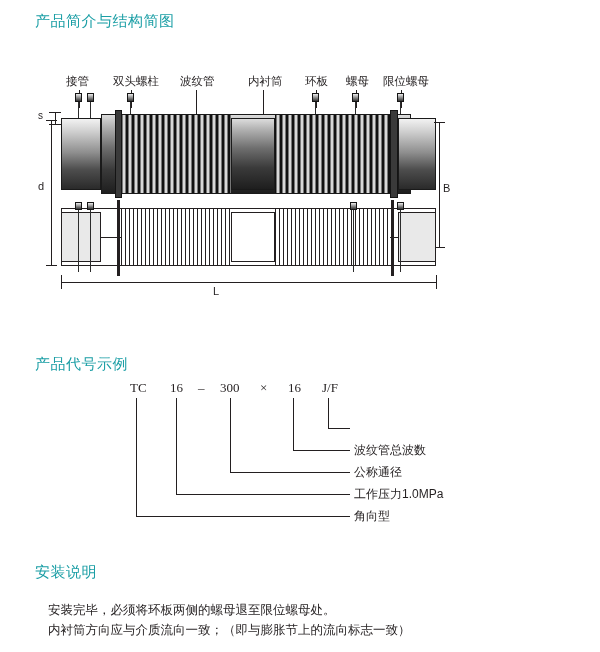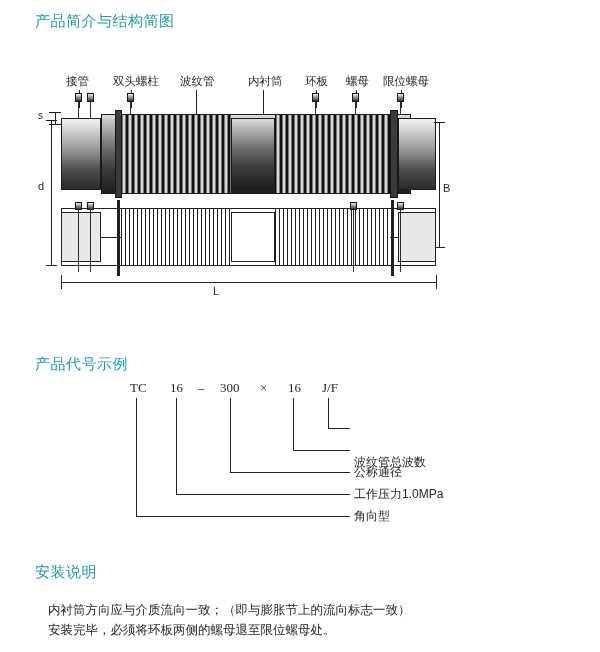--- a/index.html
+++ b/index.html
@@ -270,22 +270,22 @@
   <div class="vline" style="left:110px; top:18px; height:74px;"></div>
   <div class="vline" style="left:56px;  top:18px; height:96px;"></div>
   <div class="vline" style="left:16px;  top:18px; height:118px;"></div>
 
   <div class="hline" style="left:208px; top:48px;  width:22px;"></div>
   <div class="hline" style="left:173px; top:70px;  width:57px;"></div>
   <div class="hline" style="left:110px; top:92px;  width:120px;"></div>
   <div class="hline" style="left:56px;  top:114px; width:174px;"></div>
   <div class="hline" style="left:16px;  top:136px; width:214px;"></div>
 
-  <div class="code-desc" style="left:234px; top:62px;margin-top:12px;">波纹管总波数</div>
+  <div class="code-desc" style="left:234px; top:62px;">波纹管总波数</div>
   <div class="code-desc" style="left:234px; top:84px;">公称通径</div>
   <div class="code-desc" style="left:234px; top:106px;">工作压力1.0MPa</div>
   <div class="code-desc" style="left:234px; top:128px;">角向型</div>
 </div>
 
 <div id="install-note">
+  <div>安装完毕，必须将环板两侧的螺母退至限位螺母处。</div>
   <div>内衬筒方向应与介质流向一致；（即与膨胀节上的流向标志一致）</div>
-  <div>安装完毕，必须将环板两侧的螺母退至限位螺母处。</div>
 </div>
 
 </body></html>

